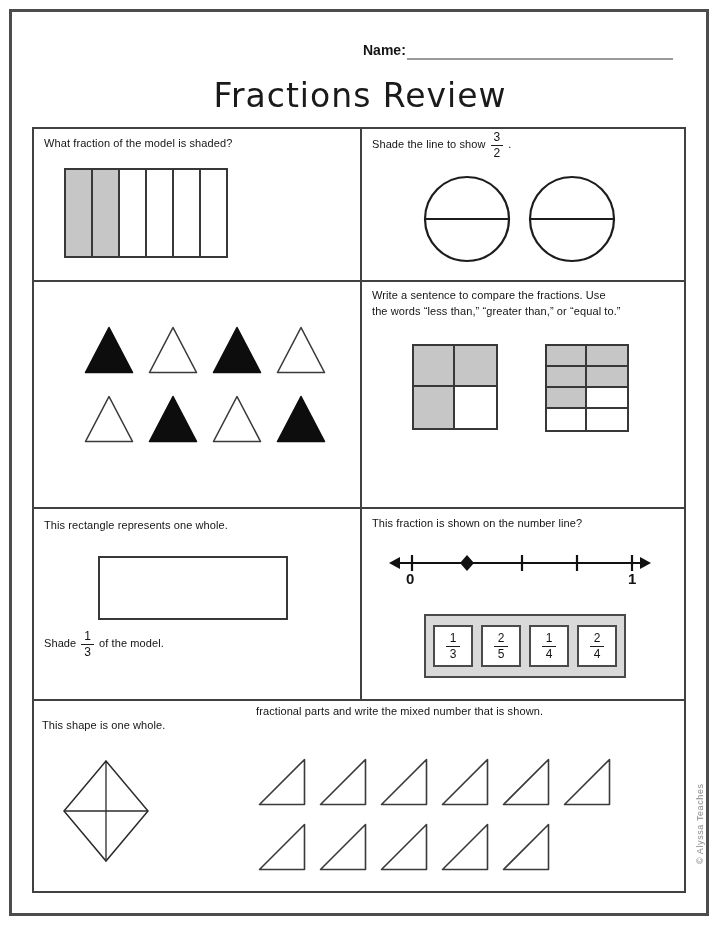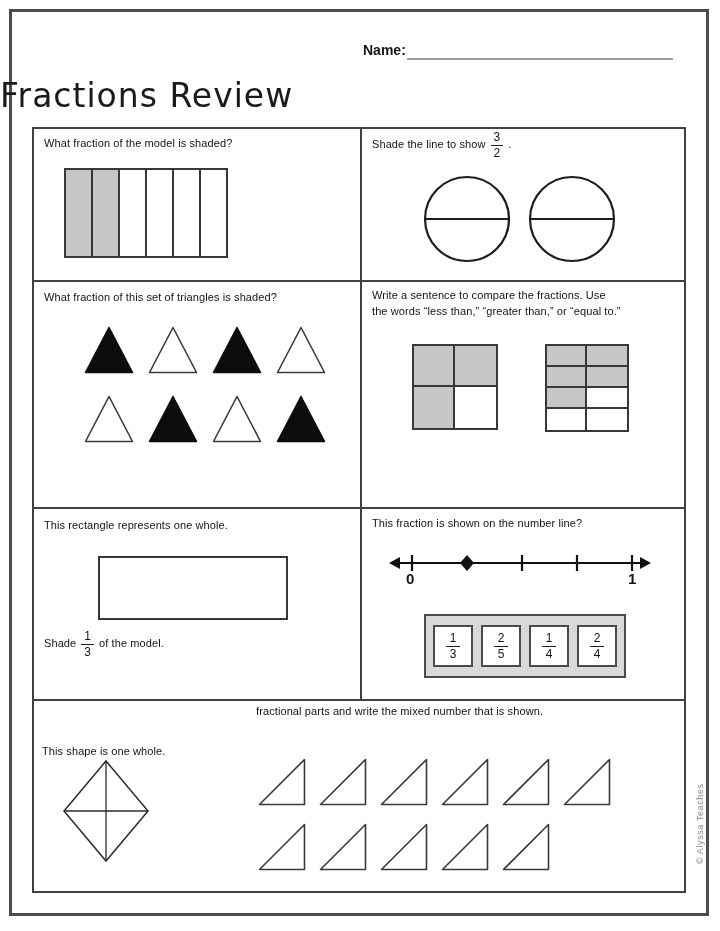--- a/index.html
+++ b/index.html
@@ -21,21 +21,21 @@
   .gridmodel { display:grid; border:2px solid #383838; background:#fff; }
   .grid2x2 { grid-template-rows:repeat(2,1fr); grid-template-columns:repeat(2,1fr); }
   .grid4x2 { grid-template-rows:repeat(4,1fr); grid-template-columns:repeat(2,1fr); }
   #q3-tris { display:flex; flex-wrap:wrap; column-gap:14px; row-gap:21px; }
   #q7-pieces { display:flex; flex-wrap:wrap; column-gap:13px; row-gap:17px; }
   #choices { display:flex; align-items:center; justify-content:center; gap:8px;
              background:#d9d9d9; border:2px solid #4a4a4a; }
   .choice-box { width:40px; height:42px; background:#ffffff; border:2px solid #4a4a4a;
                 display:flex; align-items:center; justify-content:center; }
   .choice-box .frac .n { padding:0 4px 1.5px; }
-  #title { width:100%; text-align:left; font-family:"DejaVu Sans", sans-serif;
+  #title { width:100%; text-align:center; font-family:"DejaVu Sans", sans-serif;
            font-size:33px; letter-spacing:1px; color:#1a1a1a; }
   #name-label { font-weight:bold; font-size:14px; color:#141414; }
   #name-underline { background:#9a9a9a; }
   .nl-label { font-size:15px; font-weight:bold; color:#141414; }
   #copyright { font-size:9px; color:#8a8a8a; letter-spacing:0.6px; white-space:nowrap;
                transform:rotate(-90deg); transform-origin:0 0; }
 </style>
 </head>
 <body>
 
@@ -72,21 +72,20 @@
       </span>
     <span class="qtext">.</span>
   </div>
   <svg class="abs" style="left:420px; top:172px;" width="200" height="95">
     <circle cx="47" cy="47" r="42" fill="none" stroke="#1d1d1d" stroke-width="2.2"></circle>
     <line x1="5" y1="47" x2="89" y2="47" stroke="#1d1d1d" stroke-width="2"></line>
     <circle cx="152" cy="47" r="42" fill="none" stroke="#1d1d1d" stroke-width="2.2"></circle>
     <line x1="110" y1="47" x2="194" y2="47" stroke="#1d1d1d" stroke-width="2"></line>
   </svg>
 
-  <div class="abs qtext" style="left:44px; top:290px; width:310px;">What fraction of this set of triangles is shaded?</div>
   <div id="q3-tris" class="abs" style="left:84px; top:326px; width:268px;">
       <svg width="50" height="48">
         <polygon points="25,1.5 48.5,46.5 1.5,46.5" fill="#0d0d0d" stroke="#0d0d0d" stroke-width="1.6" stroke-linejoin="round"></polygon>
       </svg>
       <svg width="50" height="48">
         <polygon points="25,1.5 48.5,46.5 1.5,46.5" fill="#ffffff" stroke="#3a3a3a" stroke-width="1.6" stroke-linejoin="round"></polygon>
       </svg>
       <svg width="50" height="48">
         <polygon points="25,1.5 48.5,46.5 1.5,46.5" fill="#0d0d0d" stroke="#0d0d0d" stroke-width="1.6" stroke-linejoin="round"></polygon>
       </svg>
@@ -172,21 +171,21 @@
         </span>
     </div>
     <div class="choice-box">
       <span class="frac">
           <span class="n">2</span>
           <span class="d">4</span>
         </span>
     </div>
   </div>
 
-  <div class="abs qtext" style="left:42px; top:744px; width:200px;">This shape is one whole.</div>
+  <div class="abs qtext" style="left:42px; top:718px; width:200px;">This shape is one whole.</div>
   <div class="abs qtext" style="left:256px; top:704px; width:420px;">
     <div>fractional parts and write the mixed number that is shown.</div>
   </div>
   <svg class="abs" style="left:61px; top:758px;" width="90" height="106">
     <polygon points="45,3 87,53 45,103 3,53" fill="none" stroke="#2b2b2b" stroke-width="1.5"></polygon>
     <line x1="45" y1="3" x2="45" y2="103" stroke="#2b2b2b" stroke-width="1.3"></line>
     <line x1="3" y1="53" x2="87" y2="53" stroke="#2b2b2b" stroke-width="1.3"></line>
   </svg>
   <div id="q7-pieces" class="abs" style="left:258px; top:758px; width:386px;">
       <svg width="48" height="48">

